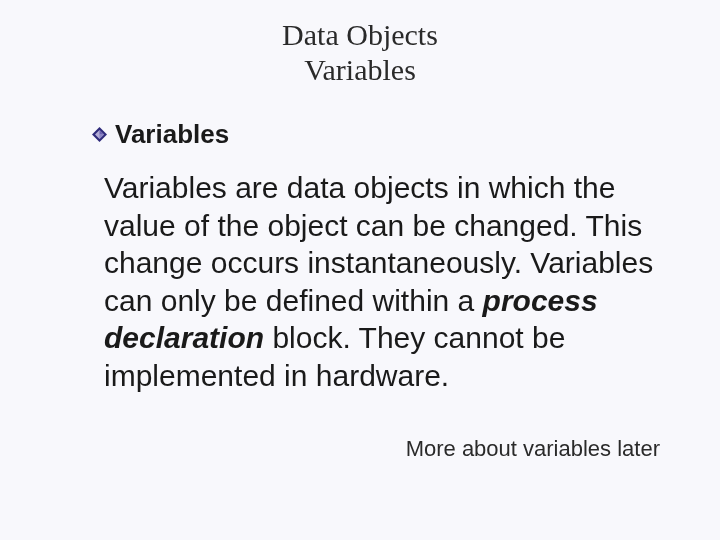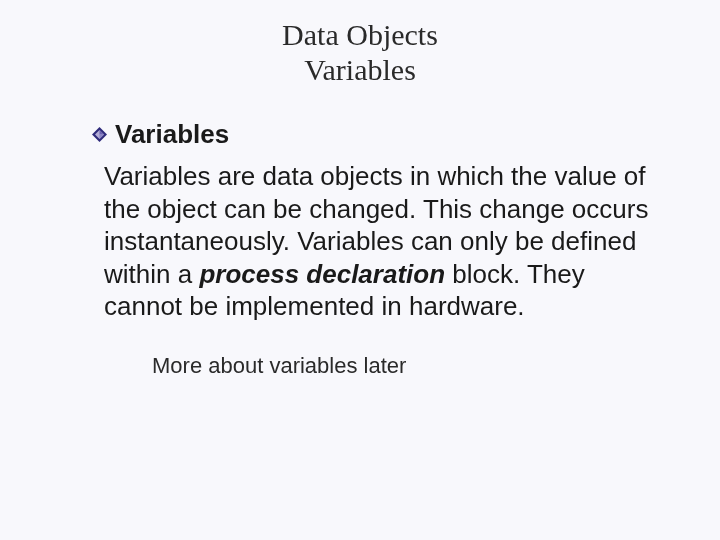--- a/index.html
+++ b/index.html
@@ -45,35 +45,35 @@
     }
     .bullet-icon svg {
       display: block;
     }
     .bullet-heading {
       font-weight: bold;
       font-size: 26px;
       color: #1a1a1a;
     }
     .body-text {
-      font-size: 26px;
+      font-size: 30px;
       color: #1a1a1a;
       line-height: 1.25;
       padding-left: 12px;
-      margin-top: 10px;
+      margin-top: 19px;
     }
     .body-text .emph {
       font-style: italic;
       font-weight: bold;
     }
     .footnote {
       font-size: 22px;
       color: #2a2a2a;
-      text-align: left;
-      margin-top: 30px;
+      text-align: right;
+      margin-top: 42px;
       padding-left: 60px;
     }
   </style>
 </head>
 <body>
 
 <div class="slide">
   <div class="title-block">
     <div class="title-line">Data Objects</div>
     <div class="title-line">Variables</div>

